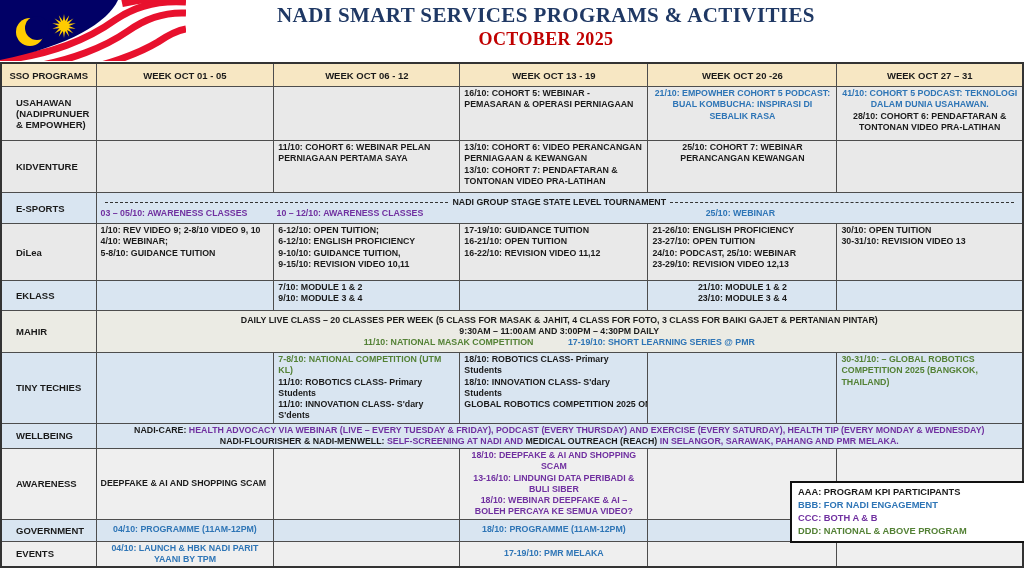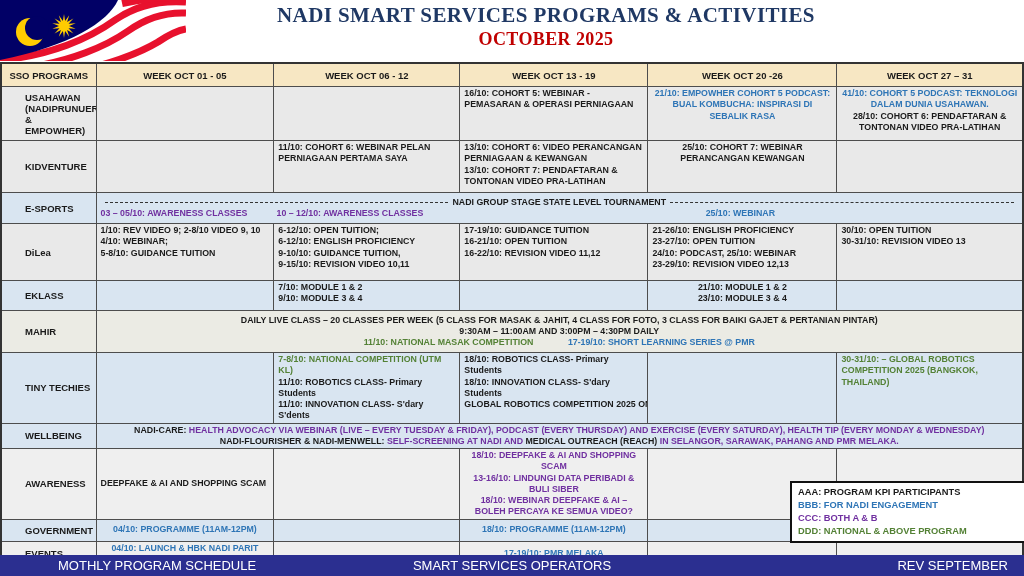--- a/index.html
+++ b/index.html
@@ -15,21 +15,21 @@
 
   .flag{position:absolute;top:0;left:0;}
 
   table.sched{position:absolute;top:62px;left:0;width:1024px;
               border-collapse:collapse;table-layout:fixed;border:2px solid #333;}
   .sched th,.sched td{border:1px solid #4d4d4d;padding:1px 4px;vertical-align:top;
               overflow:hidden;}
   .sched thead th{background:var(--cream,#F7E7C3);font-size:9.5px;font-weight:bold;
               color:#1a1a1a;height:20px;text-align:center;vertical-align:middle;}
   .sched td{font-size:8.8px;font-weight:bold;color:var(--black,#1a1a1a);}
-  td.row-label{font-size:9.5px;vertical-align:middle;padding-left:23px;}
+  td.row-label{font-size:9.5px;vertical-align:middle;padding-left:14px;}
   td.span-cell{vertical-align:middle;}
   tr.vmid td{vertical-align:middle;}
 
   .line{line-height:1.28;}
   .center{text-align:center;}
   .nowrap{white-space:nowrap;overflow:visible;}
   .colgrid{display:grid;}
   .dashfill{display:flex;align-items:center;text-align:center;}
   .dashfill::before,.dashfill::after{content:"";flex:1;
       border-top:1.4px dashed #333;margin:0 4px;}
@@ -254,19 +254,14 @@
       </tbody>
   </table>
 
   <div class="legend" id="legend">
       <div class="line c-black">AAA: PROGRAM KPI PARTICIPANTS</div>
       <div class="line c-blue">BBB:  FOR NADI ENGAGEMENT</div>
       <div class="line c-purple">CCC:  BOTH  A &amp; B</div>
       <div class="line c-green">DDD: NATIONAL &amp; ABOVE PROGRAM</div>
     </div>
 
-  <div class="footer">
-    <span class="fl">MOTHLY PROGRAM SCHEDULE</span>
-    <span class="fc">SMART SERVICES OPERATORS</span>
-    <span class="fr">REV SEPTEMBER</span>
-  </div>
 
 </div>
 
 </body></html>

